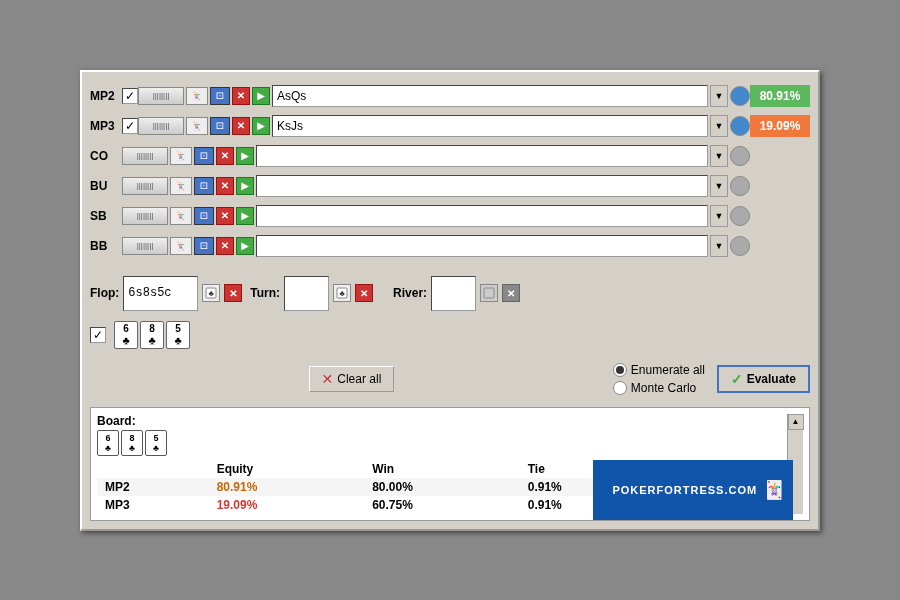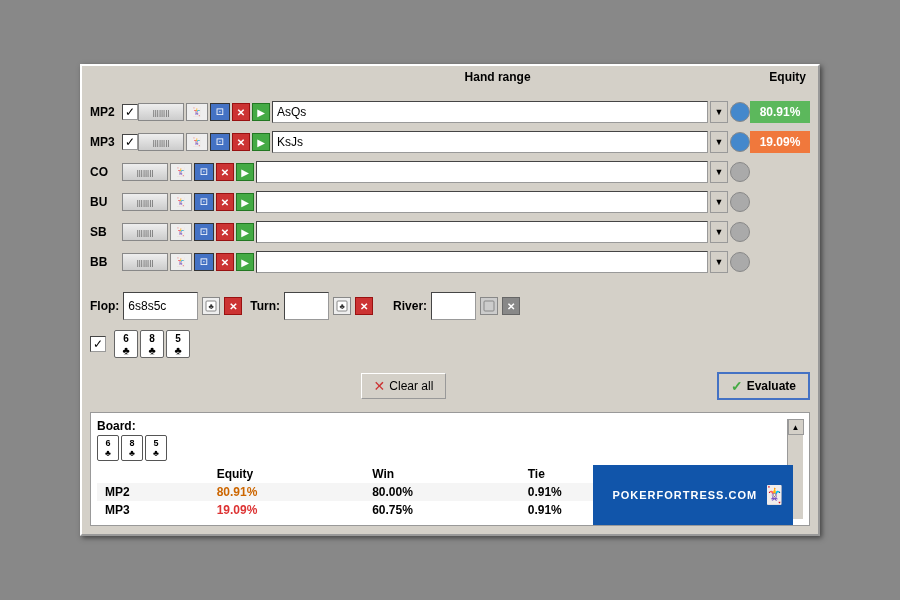--- a/index.html
+++ b/index.html
@@ -148,25 +148,26 @@
       cursor: pointer;
     }
     .board-section {
       display: flex;
       align-items: center;
       margin: 6px 0;
       gap: 4px;
     }
     .board-input {
       width: 70px;
-      height: 28px;
+      height: 35px;
       border: 1px inset #999;
       background: white;
       padding: 0 4px;
       font-size: 12px;
+      font-family: Liberation Mono, monospace;
     }
     .board-label {
       font-weight: bold;
     }
     .card-display {
       display: flex;
       gap: 2px;
       margin: 4px 0 4px 4px;
     }
     .card-tile {
@@ -321,25 +322,20 @@
       width: 200px;
       height: 60px;
       justify-content: center;
     }
   </style>
 </head>
 <body>
 
 <div class="app-window">
 
-  <div class="header-row">
-    <span style="flex:1"></span>
-    <span style="flex:4; text-align:center;">Hand range</span>
-    <span style="text-align:right; padding-right:4px;">Equity</span>
-  </div>
 
   <div class="main-area" id="player-rows-container">
 
   <div class="player-row">
       <span class="player-label">MP2</span>
       <div class="checkbox-ctrl">✓</div>
       <div class="row-controls" style="gap:2px; margin-right:2px;">
         <div class="icon-bar">
             <span style="font-size:8px; color:#555;">||||||||</span>
           </div>
@@ -502,20 +498,30 @@
     </div>
 
     <div class="bottom-section" style="padding: 4px 0;">
       <div style="flex:1; display:flex; justify-content:center;">
         <button class="clear-btn">
           <span style="color:#cc3333; font-size:14px;">✕</span>
           <span>Clear all</span>
         </button>
       </div>
       <div style="display:flex; align-items:center; gap:12px;">
+        <div class="radio-group">
+          <div class="radio-row">
+            <div class="radio-dot filled"></div>
+            <span>Enumerate all</span>
+          </div>
+          <div class="radio-row">
+            <div class="radio-dot"></div>
+            <span>Monte Carlo</span>
+          </div>
+        </div>
         <button class="evaluate-btn">
           <span style="color:#44aa44; font-size:14px;">✓</span>
           <span>Evaluate</span>
         </button>
       </div>
     </div>
   </div>
 
   <div class="results-section">
     <div style="display:flex;">

